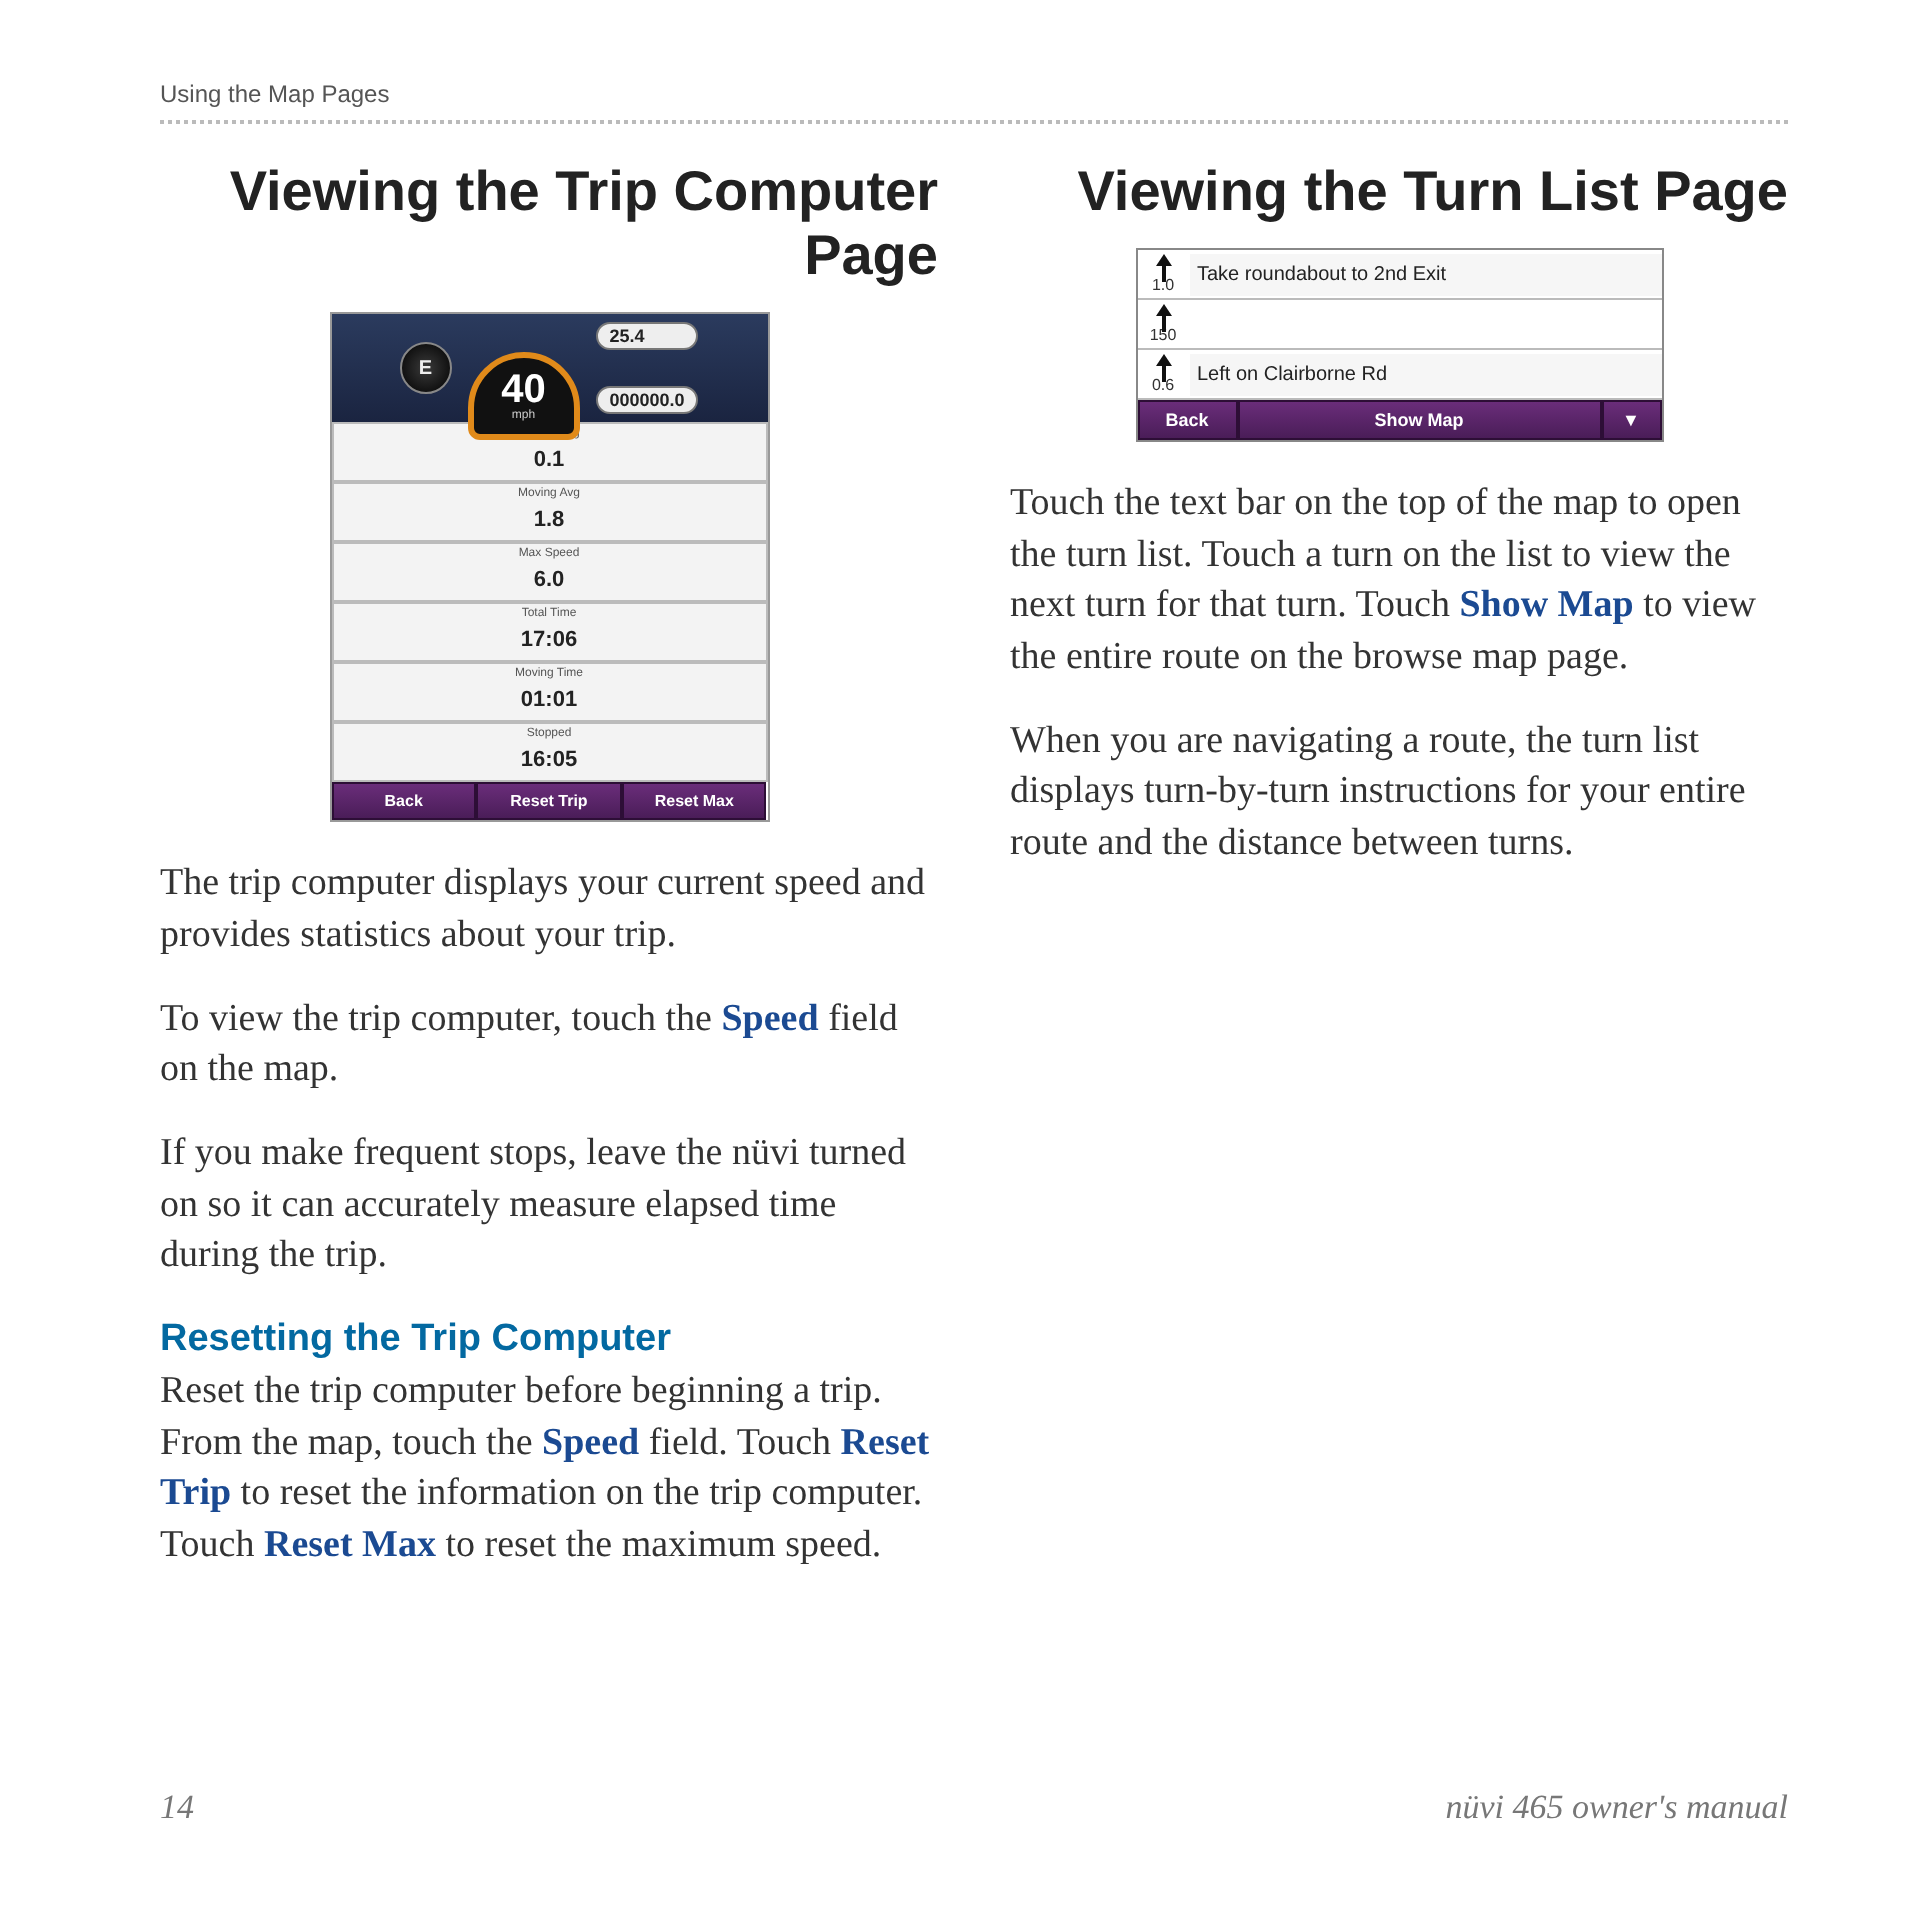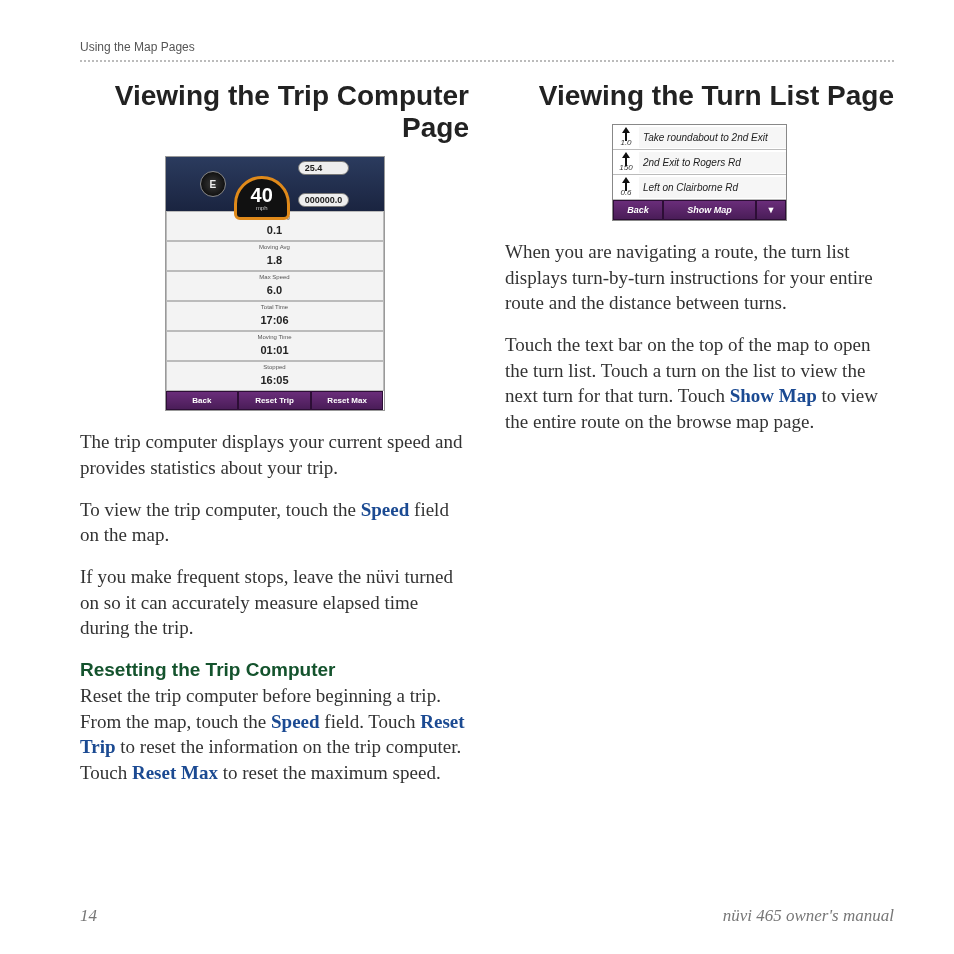--- a/index.html
+++ b/index.html
@@ -31,35 +31,35 @@
       font-size: 28px;
       color: #222;
       line-height: 1.15;
       margin-bottom: 12px;
       text-align: right;
     }
     h3.subheading {
       font-family: Arial, Helvetica, sans-serif;
       font-weight: bold;
       font-size: 19px;
-      color: #14532d;
+      color: #0369a1;
       margin-top: 18px;
       margin-bottom: 2px;
     }
     p.body {
       font-size: 19px;
       line-height: 1.35;
       color: #333;
       margin-bottom: 16px;
     }
     p.body.tight { margin-bottom: 0; }
     .ui-bold { color: #1b4a92; font-weight: bold; }
     .footer {
       position: absolute;
-      bottom: 28px;
+      bottom: 40px;
       left: 80px;
       right: 60px;
       display: flex;
       justify-content: space-between;
       font-style: italic;
       font-size: 17px;
       color: #777;
     }
     
     .trip-shot {
@@ -115,25 +115,24 @@
     .trip-btns {
       display:grid;grid-template-columns:repeat(3,1fr);
     }
     .trip-btn {
       background:linear-gradient(#6a2d7a,#4a1d58);
       color:#fff;font-size:8px;font-weight:bold;text-align:center;
       padding:4px 0;border:1px solid #2d0e36;
     }
     
     .turn-shot {
-      width: 175px;
+      width: 264px;
       margin: 8px auto 18px auto;
       border:1px solid #888;background:#fff;
       font-family: Arial, sans-serif;
-      font-style: italic;
     }
     .turn-row {
       display:flex;align-items:center;border-bottom:1px solid #bbb;
       font-size:10px;color:#222;background:#fff;
     }
     .turn-dist {
       width:26px;font-size:8px;color:#333;padding:2px;
       display:flex;flex-direction:column;align-items:center;justify-content:flex-end;
       height:24px;
     }
@@ -215,39 +214,38 @@
             <span class="turn-arrow"></span>
             <span>1.0</span>
           </div>
         <div class="turn-text">Take roundabout to 2nd Exit</div>
       </div>
       <div class="turn-row">
         <div class="turn-dist">
             <span class="turn-arrow"></span>
             <span>150</span>
           </div>
-        <div class="turn-text">2nd Exit to Rogers Rd</div>
       </div>
       <div class="turn-row">
         <div class="turn-dist">
             <span class="turn-arrow"></span>
             <span>0.6</span>
           </div>
         <div class="turn-text">Left on Clairborne Rd</div>
       </div>
       <div class="turn-btns">
         <div class="turn-btn">Back</div>
         <div class="turn-btn">Show Map</div>
         <div class="turn-btn arrowbtn"></div>
       </div>
     </div>
 
-    <p class="body">When you are navigating a route, the turn list displays turn-by-turn instructions for your entire route and the distance between turns.</p>
     <p class="body">
       <span>Touch the text bar on the top of the map to open the turn list. Touch a turn on the list to view the next turn for that turn. Touch </span><span class="ui-bold">Show Map</span><span> to view the entire route on the browse map page.</span>
     </p>
+    <p class="body">When you are navigating a route, the turn list displays turn-by-turn instructions for your entire route and the distance between turns.</p>
   </div>
 </div>
 
 <div class="footer">
   <span>14</span>
   <span>nüvi 465 owner's manual</span>
 </div>
 
 </body></html>

